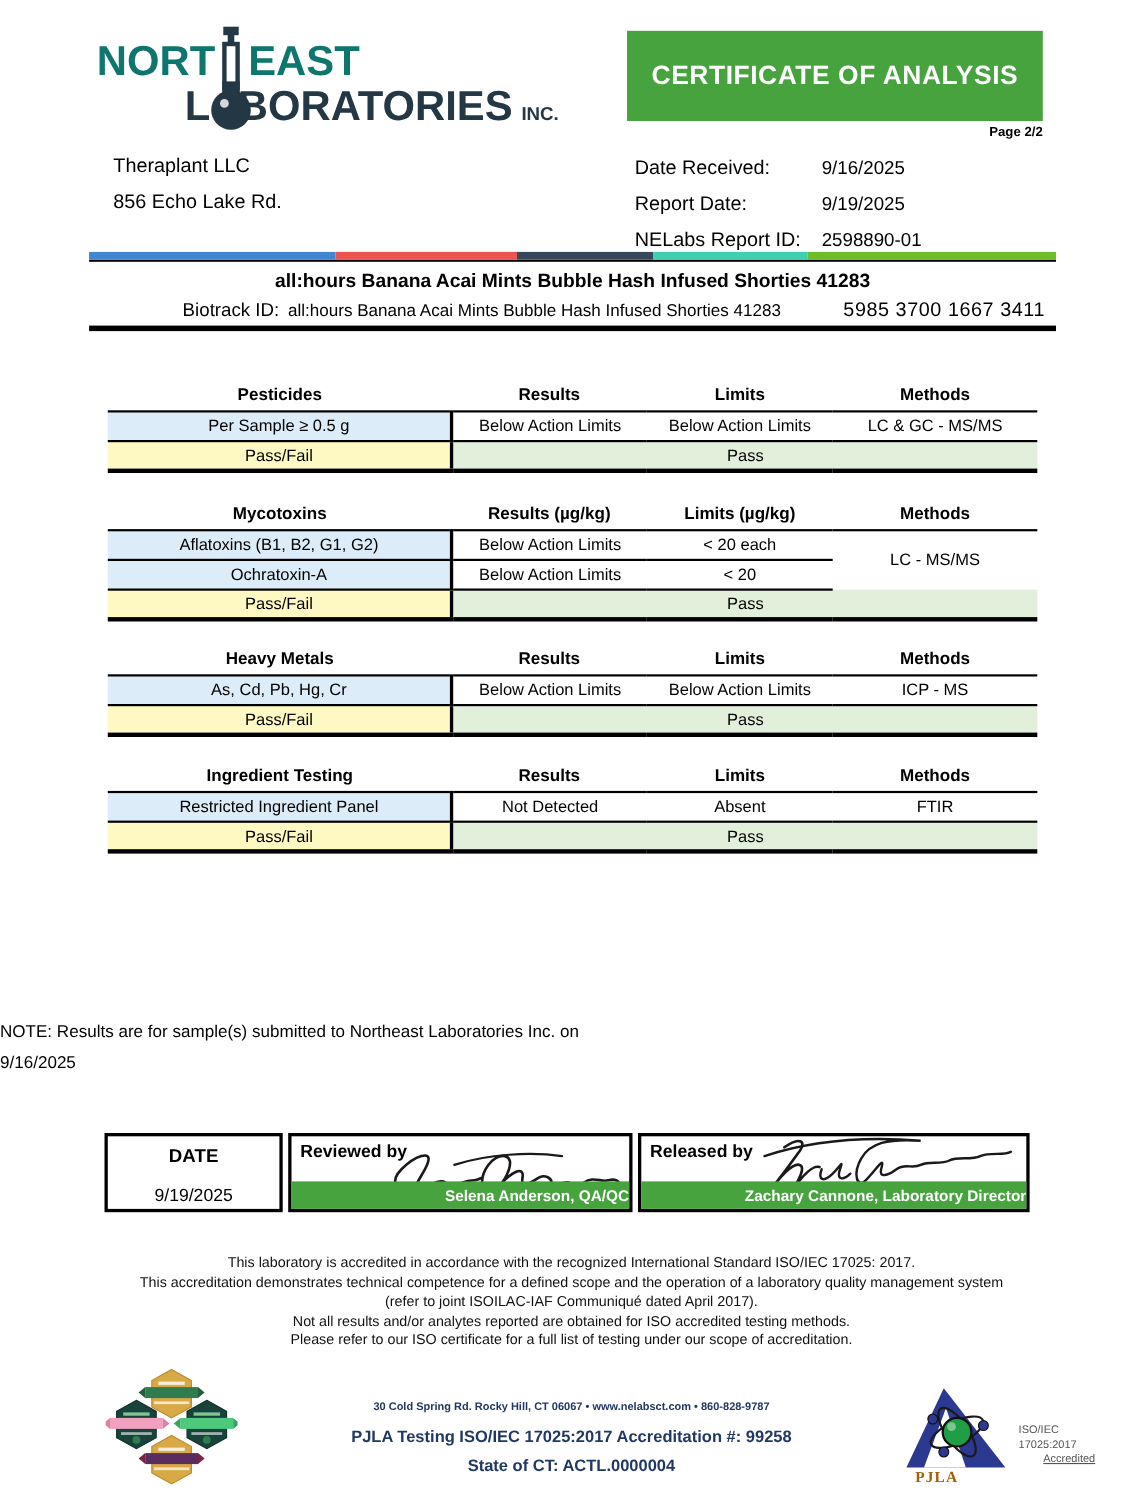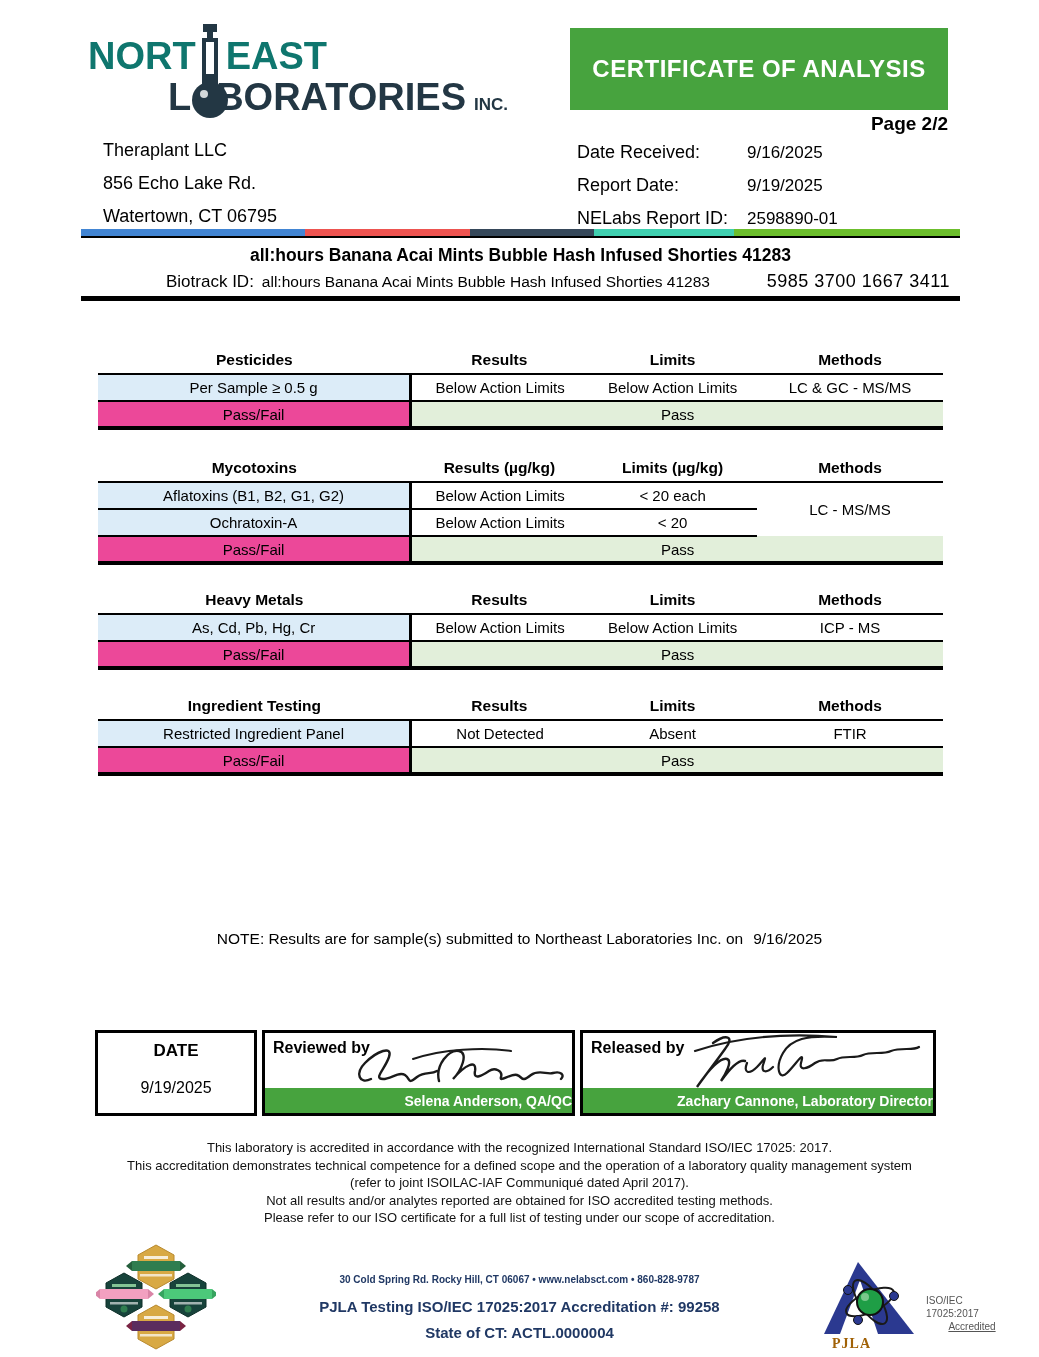--- a/index.html
+++ b/index.html
@@ -13,21 +13,21 @@
   .logo-gap1 { display:inline-block; width:30px; }
   .logo-line2 { display:flex; align-items:baseline; font-weight:bold; font-size:38px; color:#233744; line-height:42px; margin-left:80px; }
   .logo-gap2 { display:inline-block; width:36px; }
   .logo-inc { font-size:17px; font-weight:bold; margin-left:8px; color:#233744; }
   .flask { position:absolute; left:100px; top:-12px; }
 
   
   .banner { position:absolute; left:570px; top:28px; width:378px; height:82px;
             background:#47a33e; color:#fff; font-weight:bold; font-size:24px;
             display:flex; align-items:center; justify-content:center; letter-spacing:.5px; }
-  .page-num { position:absolute; left:570px; top:113px; width:378px; text-align:right; font-weight:bold; font-size:19px; }
+  .page-num { position:absolute; left:570px; top:113px; width:378px; text-align:right; font-weight:bold; font-size:12px; }
 
   .client { position:absolute; left:103px; top:134px; font-size:18px; line-height:33px; }
   .report-info { position:absolute; left:577px; top:136px; font-size:18px; }
   .report-row { display:flex; height:33px; align-items:center; }
   .report-label { width:170px; }
   .report-value { font-size:17px; }
 
   
   .color-bar { position:absolute; left:81px; top:229px; width:879px; height:9px; display:flex; border-bottom:2px solid #000; }
   .color-bar div { height:100%; }
@@ -40,30 +40,30 @@
 
   
   .test-table { position:absolute; left:98px; width:845px; border-collapse:collapse; table-layout:fixed; }
   .test-table col.c1 { width:37%; } .test-table col.c2 { width:21%; }
   .test-table col.c3 { width:20%; } .test-table col.c4 { width:22%; }
   .test-table th { font-size:15.5px; font-weight:bold; height:28px; border-bottom:2.5px solid #000; }
   .test-table td { font-size:15px; height:27px; text-align:center; vertical-align:middle; }
   .td-analyte { background:#dcecf8; border-right:3px solid #000; }
   .row-line td { border-bottom:2.5px solid #000; }
   .row-pass td { border-bottom:4.5px solid #000; }
-  .td-passlabel { background:#ec4899; border-right:3px solid #000; }
+  .td-passlabel { background:#fef9c3; border-right:3px solid #000; }
   .td-pass { background:#e2efda; }
   .td-method-span { border-bottom:none !important; }
 
   
-  .note { position:absolute; left:0; top:930px; width:1039px; display:flex; justify-content:center; gap:10px; font-size:15.5px; }
+  .note { position:absolute; left:0; top:930px; width:1039px; display:flex; justify-content:flex-start; gap:10px; font-size:15.5px;flex-direction:column; }
 
   
   .signoff { position:absolute; left:95px; top:1030px; width:841px; display:flex; gap:5px; }
-  .sig-cell { border:3px solid #000; background:#fff; position:relative; height:86px; }
+  .sig-cell { border:3px solid #000; background:#fff; position:relative; height:72px; }
   .sig-date { width:162px; display:flex; flex-direction:column; align-items:center; }
   .sig-date .d-label { font-weight:bold; font-size:17px; margin-top:8px; }
   .sig-date .d-value { font-size:16px; margin-top:18px; }
   .sig-mid { width:313px; } .sig-right { width:356px; }
   .sig-caption { position:absolute; left:8px; top:6px; font-weight:bold; font-size:16px; }
   .sig-bar { position:absolute; left:0; right:0; bottom:0; height:25px; background:#47a33e; color:#fff;
              font-weight:bold; font-size:14px; display:flex; align-items:center; justify-content:flex-end; }
   .sig-svg { position:absolute; pointer-events:none; }
 
   
@@ -108,21 +108,20 @@
   </div>
 
   <div class="banner">
     <span>CERTIFICATE OF ANALYSIS</span>
   </div>
   <div class="page-num">Page 2/2</div>
 
   <div class="client">
     <div>Theraplant LLC</div>
     <div>856 Echo Lake Rd.</div>
-    <div>Watertown, CT 06795</div>
   </div>
 
   <div class="report-info">
     <div class="report-row">
       <span class="report-label">Date Received:</span>
       <span class="report-value">9/16/2025</span>
     </div>
     <div class="report-row">
       <span class="report-label">Report Date:</span>
       <span class="report-value">9/19/2025</span>

